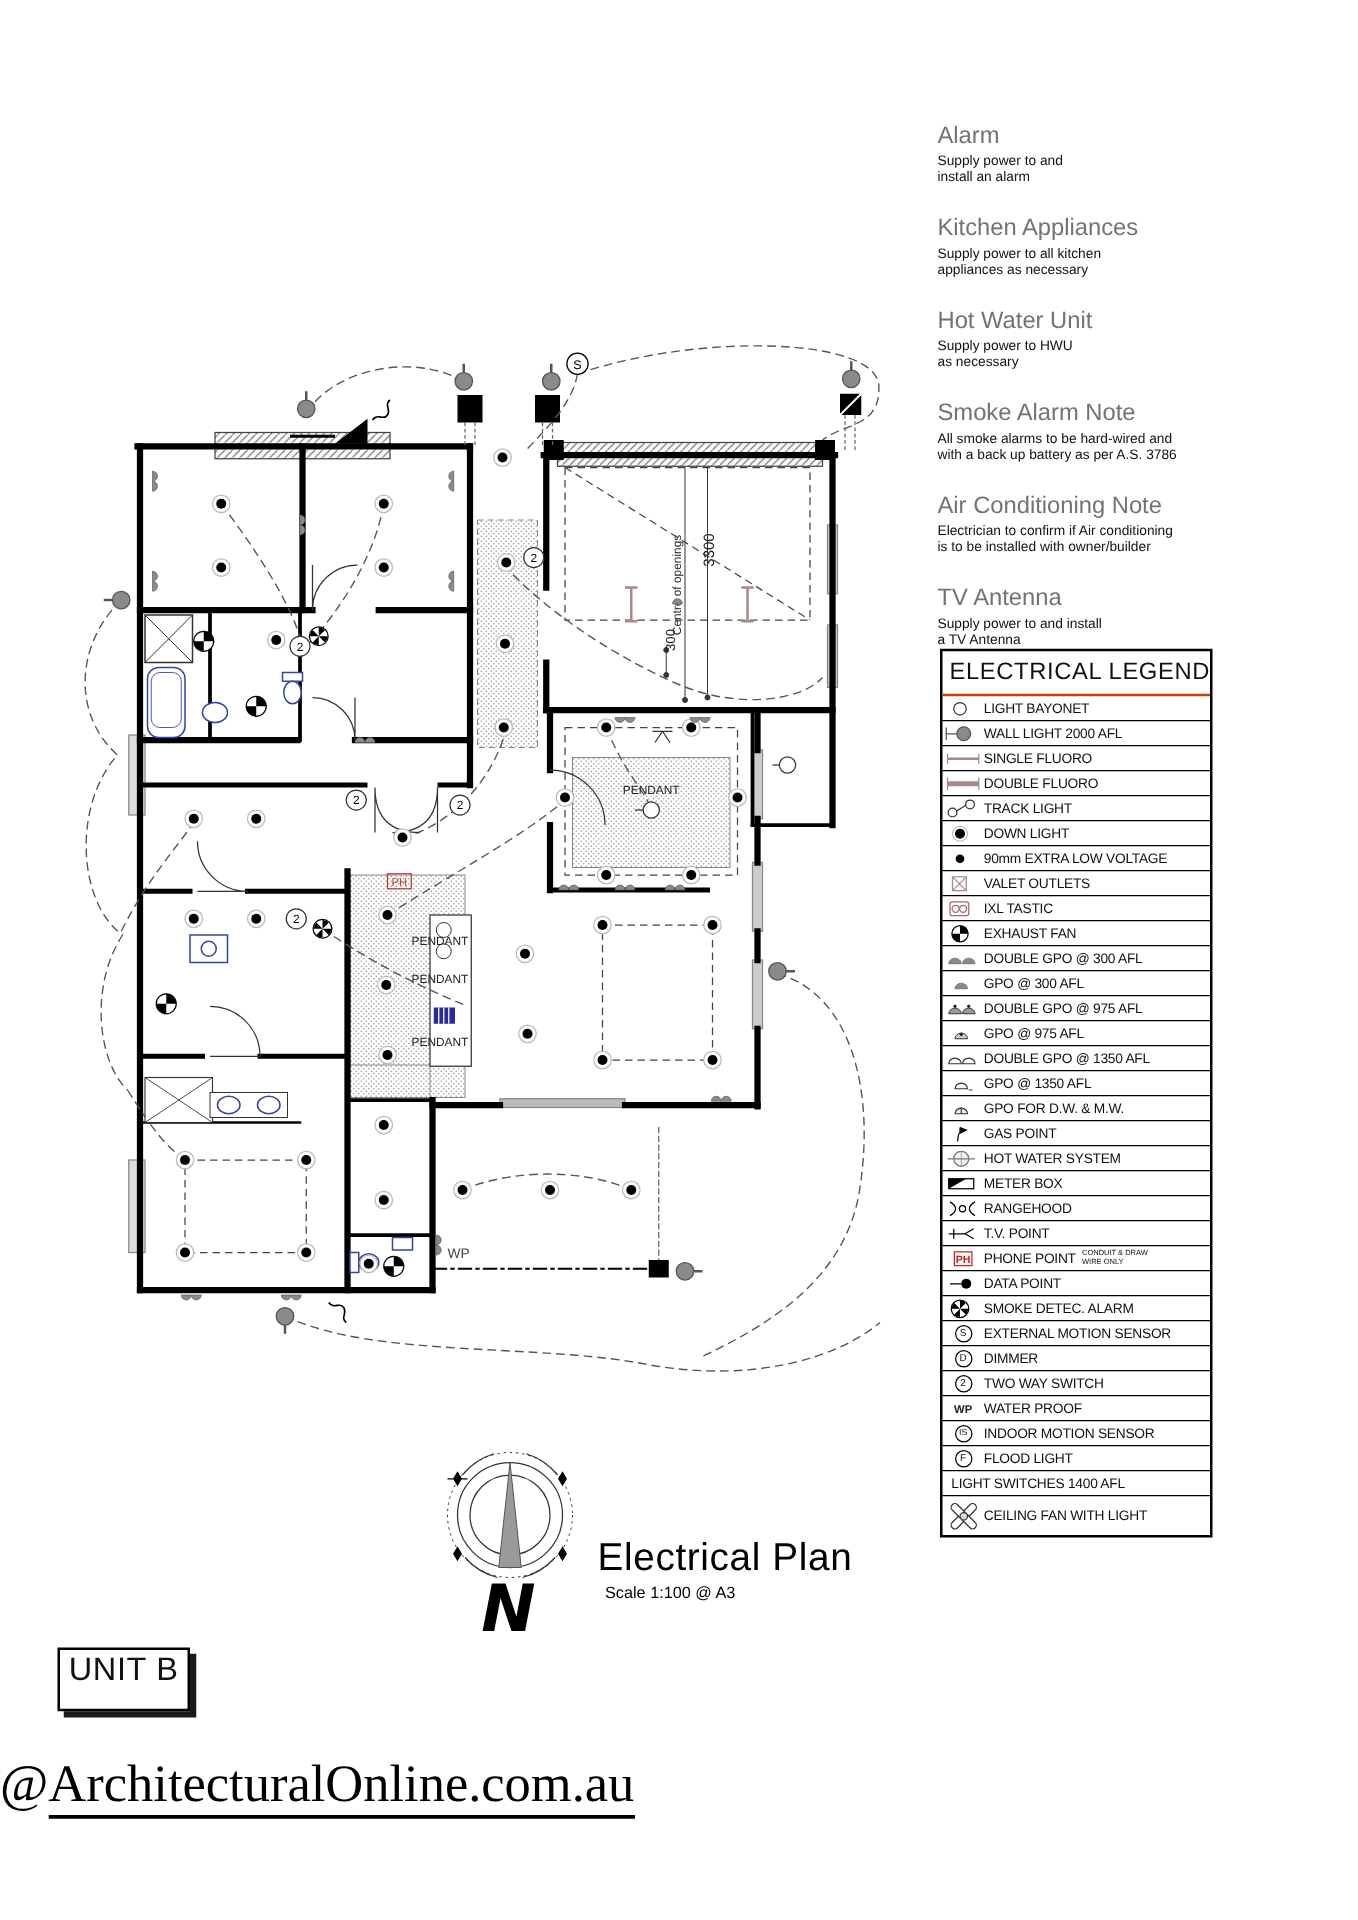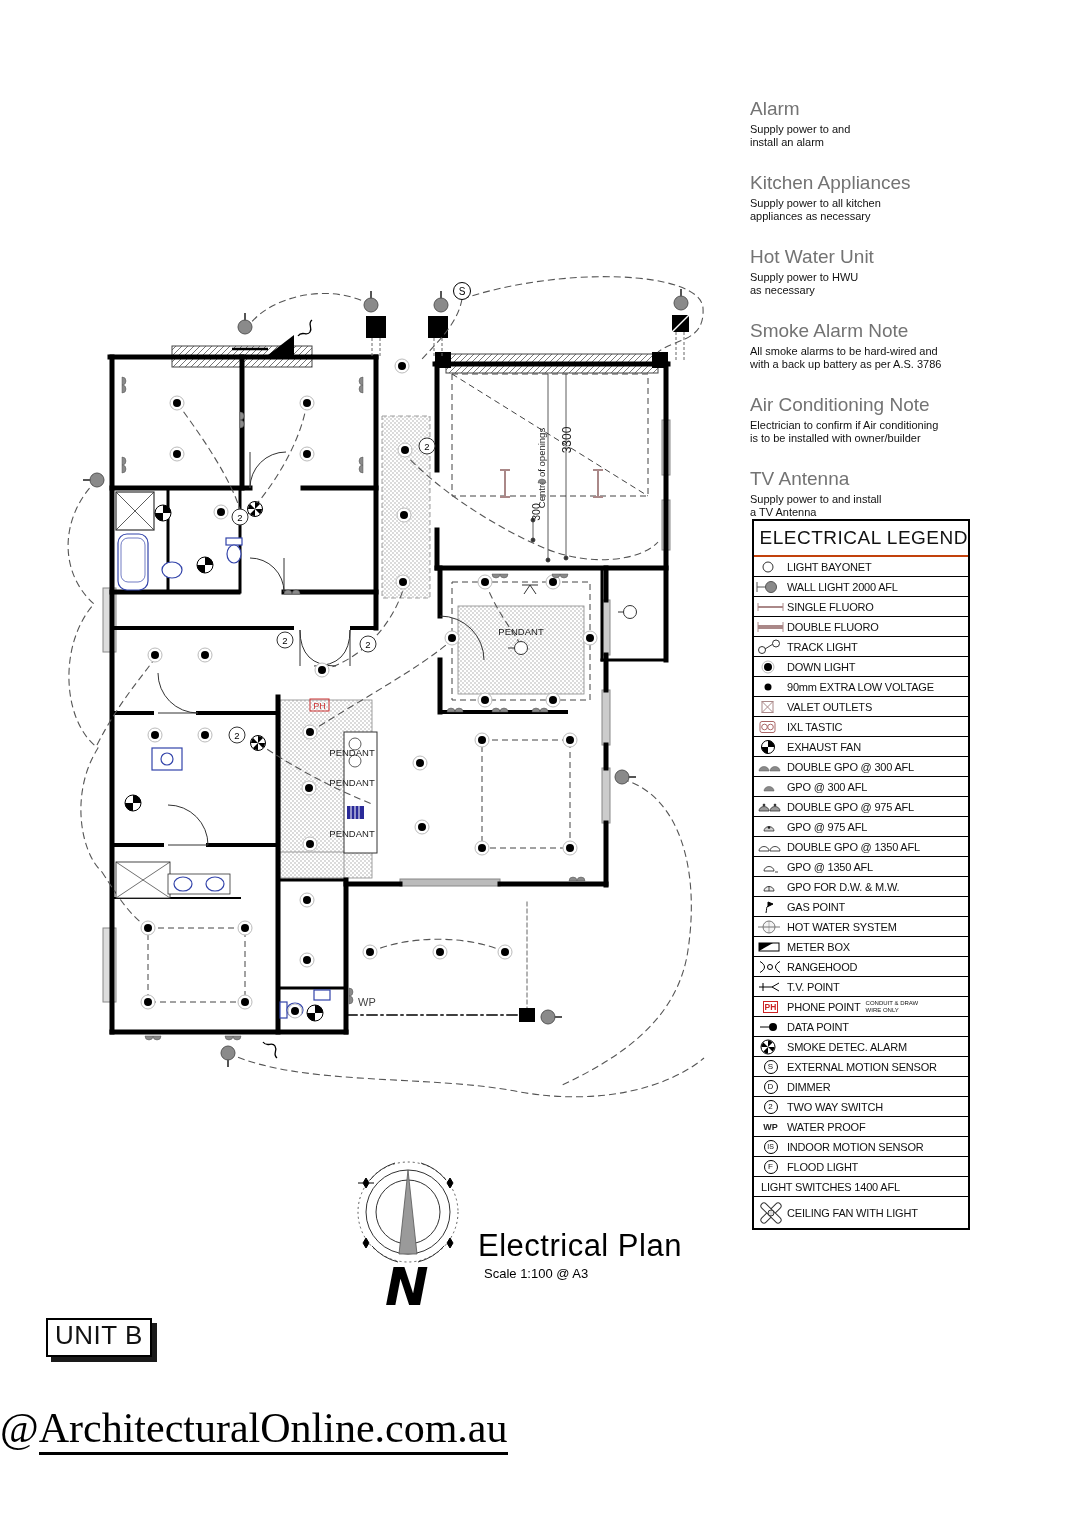--- a/index.html
+++ b/index.html
@@ -23,21 +23,21 @@
   .lrow.full .lbl{padding-left:7px;}
   .lrow.tall{height:31px;border-bottom:none;}
   .circ{width:12px;height:12px;border:1px solid #000;border-radius:50%;font-size:8px;line-height:12px;text-align:center;flex:none;}
   .circ.small-text{font-size:7px;}
   .wp-sym{font-size:9px;font-weight:bold;color:#222;}
   .ph-sym{color:#c22;border:1px solid #c22;font-size:8.5px;font-weight:bold;padding:0 1px;line-height:10px;}
   .phnote{font-size:6px;line-height:6.5px;margin-left:5px;white-space:pre-line;letter-spacing:0;}
   
   .plan-title{position:absolute;left:478px;top:1228px;font-size:31px;color:#000000;letter-spacing:.5px;}
   .plan-scale{position:absolute;left:484px;top:1266px;font-size:13px;color:#000;}
-  .unitb{position:absolute;left:46px;top:1318px;background:#fff;border:2px solid #000;box-shadow:5px 5px 0 #1a1a1a;font-size:26px;letter-spacing:.5px;padding:0 7px 4px 7px;}
+  .unitb{position:absolute;left:46px;top:1318px;background:#fff;border:2px solid #000;box-shadow:5px 5px 0 #1a1a1a;font-size:26px;letter-spacing:.5px;padding:0 7px 16px 7px;}
   .footer{position:absolute;left:0;right:0;top:1404px;font-family:"Liberation Serif",serif;font-size:42px;color:#000;}
   .footer .u{border-bottom:3px solid #000;padding-bottom:1px;}
 </style>
 </head>
 <body>
 
 <svg id="plan-svg" viewBox="0 0 1086 1536" xmlns="http://www.w3.org/2000/svg">
   <defs>
     <pattern id="dots" width="4" height="4" patternUnits="userSpaceOnUse">
       <rect width="4" height="4" fill="#fff"></rect>

